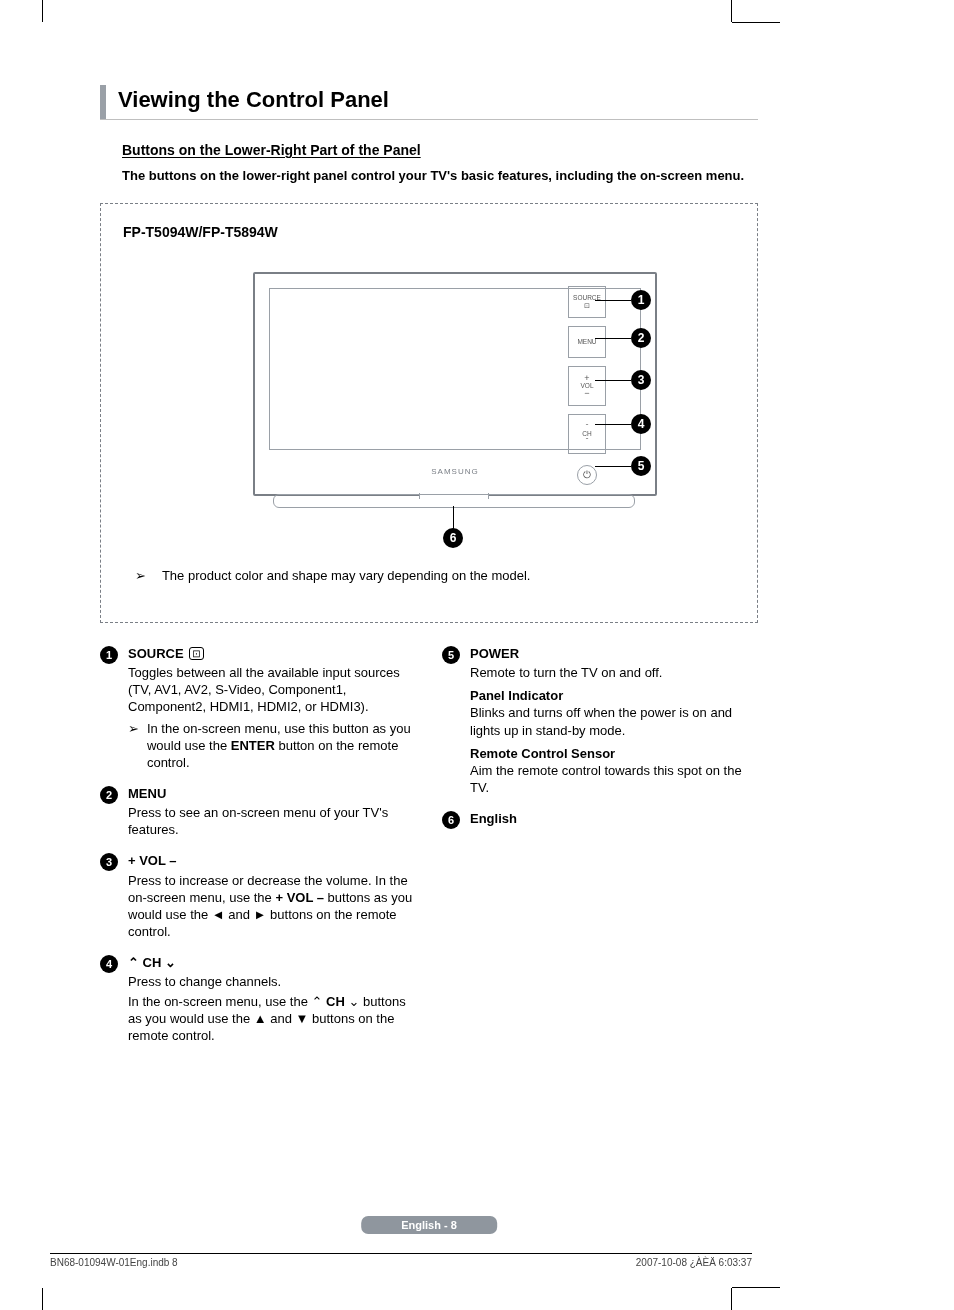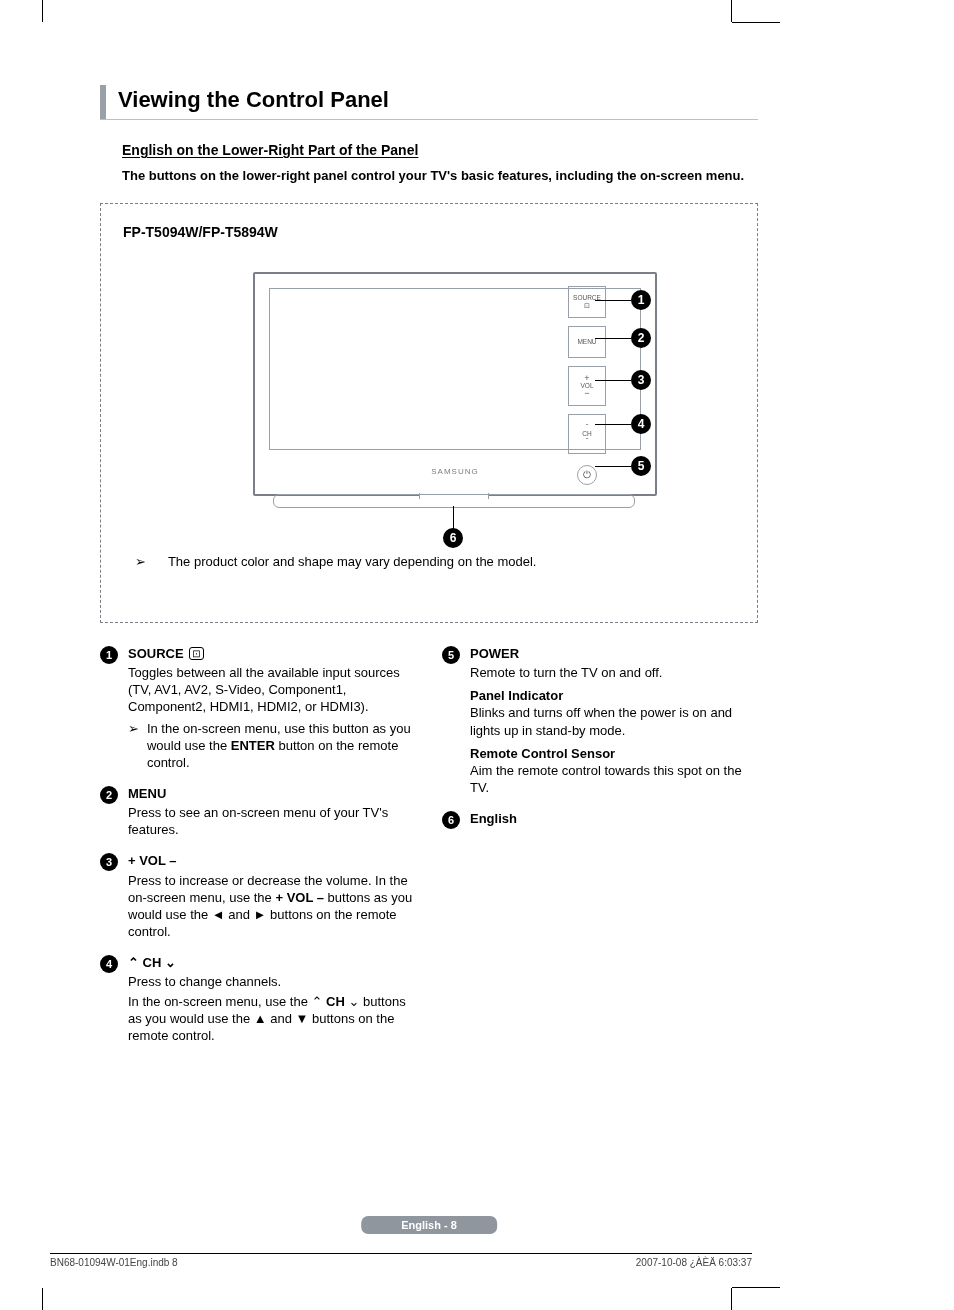--- a/index.html
+++ b/index.html
@@ -167,25 +167,25 @@
   }
   .callout-line {
     position:absolute;
     height:1px;background:#000;
   }
   .callout-vline {
     position:absolute;width:1px;background:#000;
   }
 
   .diagram-note {
-    margin-top: 8px;
+    margin-top: 22px;
     padding-left:12px;
     font-size: 13px;
     color:#000;
-    display:flex; gap:14px;
+    display:flex; gap:8px;
   }
   .note-tri::before {
     content:"➢";
     margin-right:8px;
   }
 
   
   .desc-columns {
     display:flex;
     gap: 26px;
@@ -275,21 +275,21 @@
   <div class="crop-bot-h"></div>
   <div class="crop-bot-v2"></div>
 
   <div class="page">
 
     <div class="title-row">
       <div class="title-accent"></div>
       <div class="page-title">Viewing the Control Panel</div>
     </div>
 
-    <div class="subhead">English on the Lower-Right Part of the Panel</div>
+    <div class="subhead">Buttons on the Lower-Right Part of the Panel</div>
 
     <div class="intro">
       <span>The buttons on the lower-right panel control your TV's basic features, including the on-screen menu.</span><br>
     </div>
 
     <div class="diagram-box">
       <div class="model-name">FP-T5094W/FP-T5894W</div>
 
       <div class="diagram-area">
 

